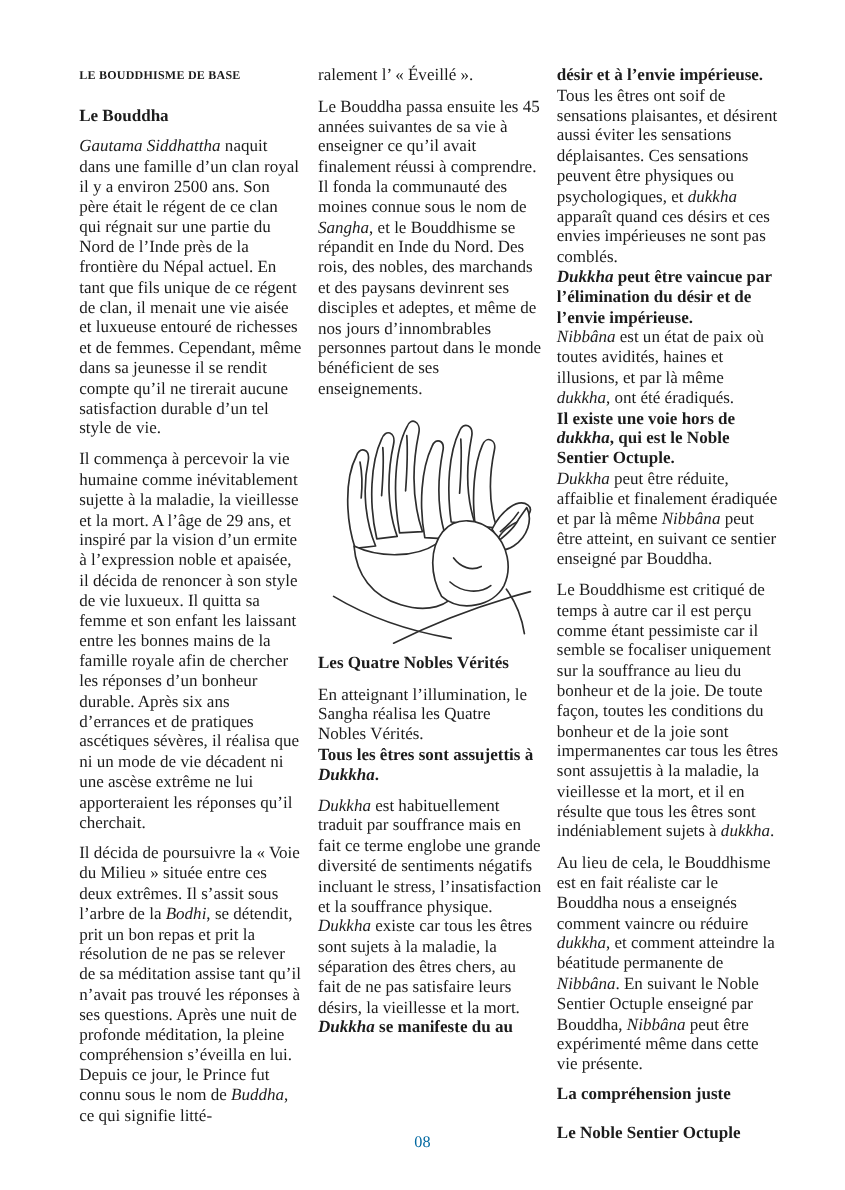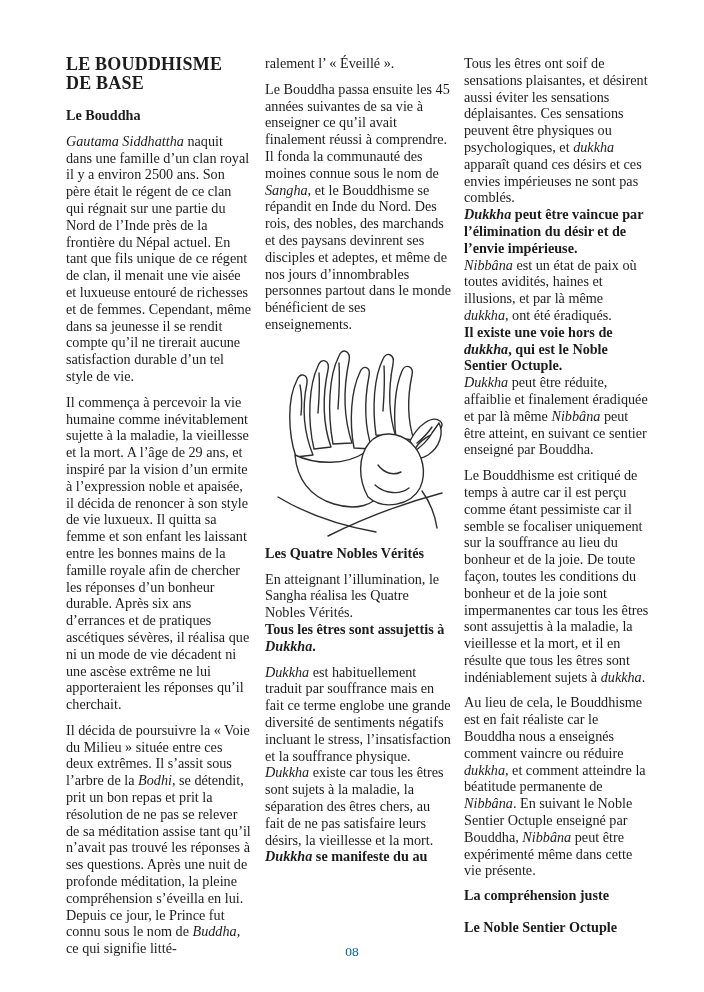--- a/index.html
+++ b/index.html
@@ -15,21 +15,21 @@
   .columns {
     position: absolute;
     left: 66px; right: 54px; top: 55px;
     display: flex;
     column-gap: 13px;
   }
   .col { flex: 1 1 0; font-size: 14.2px; line-height: 16.8px; text-align: left; }
   .col > * { margin: 0; }
   .heading {
     font-weight: 700;
-    font-size: 18px;
+    font-size: 10px;
     line-height: 18.5px;
     letter-spacing: 0.2px;
   }
   .subheading { font-weight: 700; margin-top: 15px; }
   .para { margin-top: 9px; }
   .bold-para { font-weight: 700; }
   .first { margin-top: 0 !important; }
   .attached { margin-top: 0 !important; }
   .tight-top { margin-top: 8px !important; }
   .illustration {
@@ -98,20 +98,21 @@
       </div>
 
       <div class="subheading tight-top">Les Quatre Nobles Vérités</div>
       <p class="para">En atteignant l’illumination, le Sangha réalisa les Quatre Nobles Vérités.</p>
       <p class="bold-para">Tous les êtres sont assujettis à <i>Dukkha</i>.</p>
       <p class="para"><i>Dukkha</i> est habituellement traduit par souffrance mais en fait ce terme englobe une grande diversité de sentiments négatifs incluant le stress, l’insatisfaction et la souffrance physique. <i>Dukkha</i> existe car tous les êtres sont sujets à la maladie, la séparation des êtres chers, au fait de ne pas satisfaire leurs désirs, la vieillesse et la mort.</p>
       <p class="bold-para"><i>Dukkha</i> se manifeste du au</p>
     </div>
 
     <div class="col">
+      <p class="bold-para first">désir et à l’envie impérieuse.</p>
       <p class="para attached">Tous les êtres ont soif de sensations plaisantes, et désirent aussi éviter les sensations déplaisantes. Ces sensations peuvent être physiques ou psychologiques, et <i>dukkha</i> apparaît quand ces désirs et ces envies impérieuses ne sont pas comblés.</p>
       <p class="bold-para"><i>Dukkha</i> peut être vaincue par l’élimination du désir et de l’envie impérieuse.</p>
       <p class="para attached"><i>Nibbâna</i> est un état de paix où toutes avidités, haines et illusions, et par là même <i>dukkha</i>, ont été éradiqués.</p>
       <p class="bold-para">Il existe une voie hors de <i>dukkha</i>, qui est le Noble Sentier Octuple.</p>
       <p class="para attached"><i>Dukkha</i> peut être réduite, affaiblie et finalement éradiquée et par là même <i>Nibbâna</i> peut être atteint, en suivant ce sentier enseigné par Bouddha.</p>
       <p class="para">Le Bouddhisme est critiqué de temps à autre car il est perçu comme étant pessimiste car il semble se focaliser uniquement sur la souffrance au lieu du bonheur et de la joie. De toute façon, toutes les conditions du bonheur et de la joie sont impermanentes car tous les êtres sont assujettis à la maladie, la vieillesse et la mort, et il en résulte que tous les êtres sont indéniablement sujets à <i>dukkha</i>.</p>
       <p class="para">Au lieu de cela, le Bouddhisme est en fait réaliste car le Bouddha nous a enseignés comment vaincre ou réduire <i>dukkha</i>, et comment atteindre la béatitude permanente de <i>Nibbâna</i>. En suivant le Noble Sentier Octuple enseigné par Bouddha, <i>Nibbâna</i> peut être expérimenté même dans cette vie présente.</p>
       <div class="subheading tight-top">La compréhension juste</div>
       <div class="subheading">Le Noble Sentier Octuple</div>
     </div>

